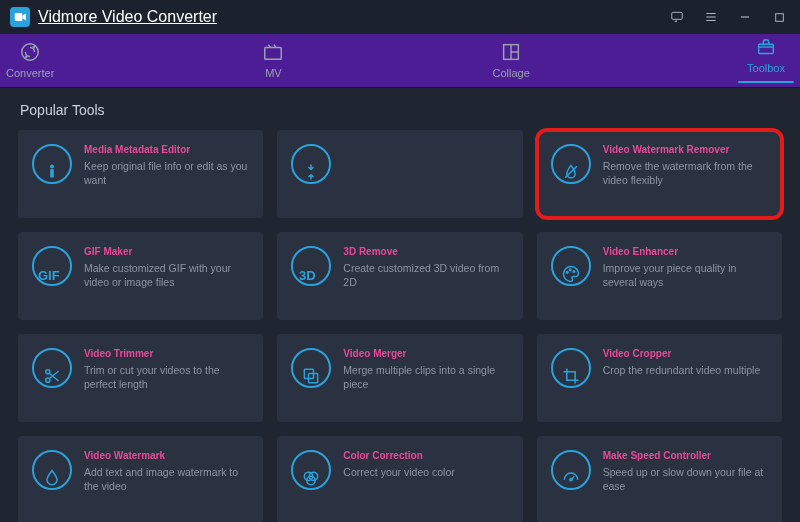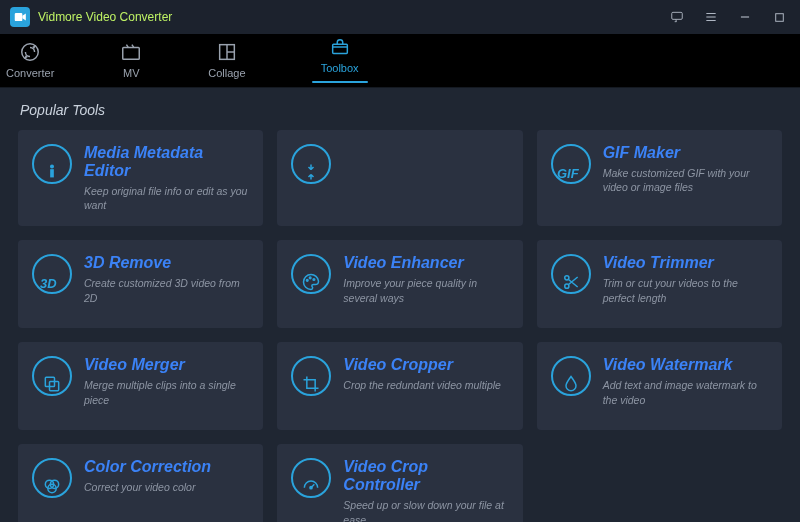--- a/index.html
+++ b/index.html
@@ -1,37 +1,37 @@
 <!DOCTYPE html>
 <html><head>
 <meta charset="utf-8">
 <style>
   * { box-sizing: border-box; margin: 0; padding: 0; }
   html, body { width: 800px; height: 522px; overflow: hidden; font-family: "Segoe UI", Arial, sans-serif; }
   body { background: #1f2632; color: #cfd6e0; }
   .titlebar { height: 34px; display: flex; align-items: center; padding: 0 10px; background: #1c222d; }
   .titlebar .logo { width: 20px; height: 20px; background:#2aa3dc; border-radius:4px; display:flex; align-items:center; justify-content:center; margin-right:8px;}
   .titlebar .logo svg{display:block}
-  .titlebar .title { font-size: 12px; color:#bef264; }
+  .titlebar .title { font-size: 16px; color:#ffffff;text-decoration:underline; }
   .titlebar .win-controls { margin-left: auto; display:flex; gap:12px; align-items:center; }
   .win-btn { width:22px; height:22px; display:flex; align-items:center; justify-content:center; color:#aeb6c2; border-radius:3px; cursor:pointer;}
   .win-btn svg{display:block}
-  .tabs { height:54px; display:flex; align-items:center; justify-content:flex-start; gap:54px; background:#000000; border-bottom:1px solid #141921;}
+  .tabs { height:54px; display:flex; align-items:center; justify-content:space-between; gap:54px; background:#4c1d95; border-bottom:1px solid #141921;}
   .tab { display:flex; flex-direction:column; align-items:center; gap:4px; font-size:11px; color:#9aa2ae; cursor:pointer; padding:4px 6px 6px;}
   .tab .icon { width:22px; height:22px; display:flex; align-items:center; justify-content:center;}
   .tab.active { color:#2aa3dc; }
   .tab.active::after{content:""; display:block; height:2px; background:#2aa3dc; width:56px; margin-top:3px; border-radius:1px;}
-  .content { padding: 14px 18px 20px; height: calc(522px - 34px - 54px); overflow:hidden;font-style:italic;}
+  .content { padding: 14px 18px 20px; height: calc(522px - 34px - 54px); overflow:hidden;}
   .section-title { font-size:14px; color:#c9d1dc; margin-bottom:12px; margin-left:2px;}
   .grid { display:grid; grid-template-columns: repeat(3, 1fr); gap:14px; }
   .card { background:#2a3140; border-radius:4px; padding:14px 14px; display:flex; gap:12px; align-items:flex-start; min-height:88px; cursor:pointer; position:relative;}
   .card .icon-wrap { width:40px; height:40px; border:2px solid #2aa3dc; border-radius:50%; display:flex; align-items:flex-end; justify-content:center; flex:0 0 auto; color:#2aa3dc;}
   .card .icon-wrap svg{display:block}
   .card .txt { flex:1; }
-  .card .ttl { font-size:16px; font-weight:600; color:#3b82f6; margin-bottom:4px;}
+  .card .ttl { font-size:10px; font-weight:600; color:#ec4899; margin-bottom:4px;}
   .card .desc{ font-size:10.5px; line-height:1.35; color:#8d95a3;}
   .highlight { outline:4px solid #e21b1b; border-radius:10px; outline-offset:-2px;}
 </style>
 </head>
 <body>
 
 <div class="titlebar">
   <div class="logo">
     <svg width="14" height="14" viewBox="0 0 24 24">
         <rect x="3" y="5" width="13" height="14" rx="2" fill="#fff"></rect>
@@ -124,20 +124,32 @@
         </div>
       </div>
       <div class="card">
         <div class="icon-wrap">
           <svg width="20" height="20" viewBox="0 0 24 24" fill="none" stroke="#2aa3dc" stroke-width="1.8">
             <path d="M12 3v6m0 0l-3-3m3 3l3-3"></path>
             <path d="M12 21v-6m0 0l-3 3m3-3l3 3"></path>
           </svg>
         </div>
       </div>
+      <div class="card highlight">
+        <div class="icon-wrap">
+          <svg width="20" height="20" viewBox="0 0 24 24" fill="none" stroke="#2aa3dc" stroke-width="1.8">
+            <path d="M12 4c3 4 5 7 5 10a5 5 0 0 1-10 0c0-3 2-6 5-10z"></path>
+            <line x1="5" y1="19" x2="19" y2="5"></line>
+          </svg>
+        </div>
+        <div class="txt">
+          <div class="ttl">Video Watermark Remover</div>
+          <div class="desc">Remove the watermark from the video flexibly</div>
+        </div>
+      </div>
       <div class="card">
         <div class="icon-wrap">
           <svg width="28" height="20" viewBox="0 0 28 20">
             <text x="0" y="16" font-size="13" font-weight="700" fill="#2aa3dc" font-family="Arial">GIF</text>
           </svg>
         </div>
         <div class="txt">
           <div class="ttl">GIF Maker</div>
           <div class="desc">Make customized GIF with your video or image files</div>
         </div>
@@ -230,18 +242,18 @@
       </div>
       <div class="card">
         <div class="icon-wrap">
           <svg width="20" height="20" viewBox="0 0 24 24" fill="none" stroke="#2aa3dc" stroke-width="1.8">
             <path d="M4 14a8 8 0 1 1 16 0"></path>
             <path d="M12 14l4-4"></path>
             <circle cx="12" cy="14" r="1.3" fill="#2aa3dc"></circle>
           </svg>
         </div>
         <div class="txt">
-          <div class="ttl">Video Crop Controller</div>
+          <div class="ttl">Make Speed Controller</div>
           <div class="desc">Speed up or slow down your file at ease</div>
         </div>
       </div>
     </div>
 </div>
 
 </body></html>

